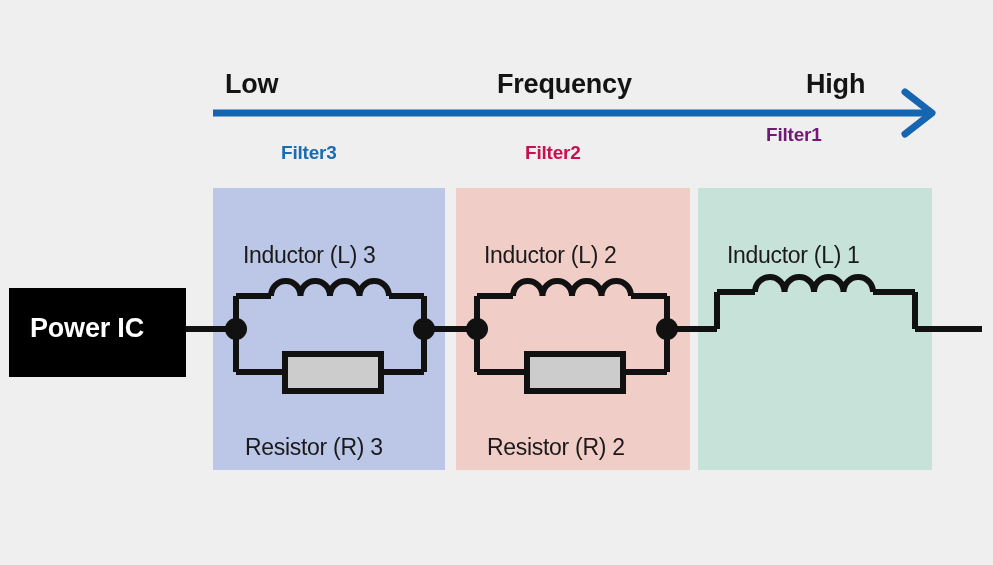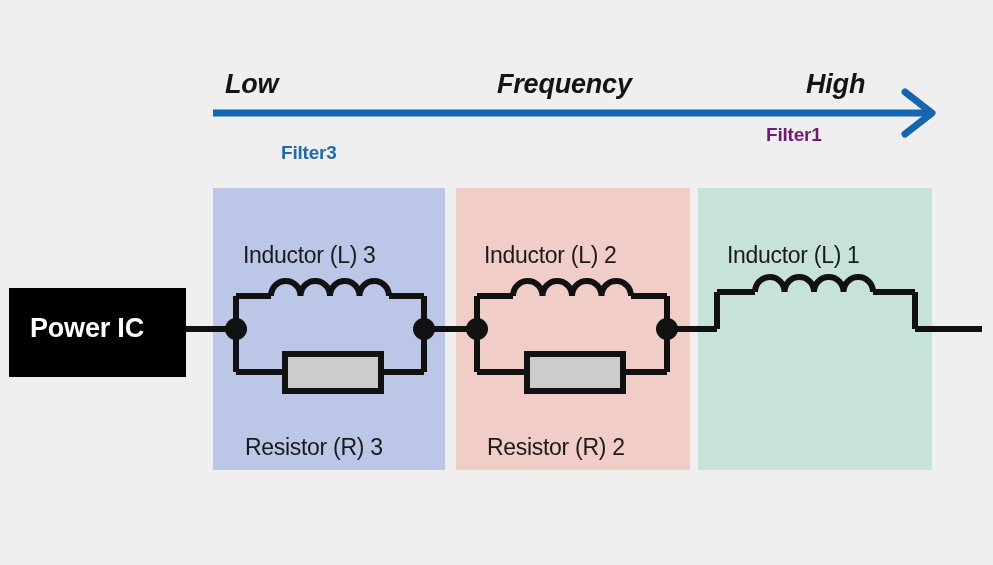--- a/index.html
+++ b/index.html
@@ -14,21 +14,20 @@
   #stage svg{position:absolute;left:0;top:0;}
 
   
   .axis-label{
     position:absolute;
     font-size:27px;
     font-weight:bold;
     color:#141414;
     white-space:nowrap;
     letter-spacing:-0.2px;
-    font-style:italic;
   }
   #axis-low{left:225px;top:69px;}
   #axis-freq{left:497px;top:69px;}
   #axis-high{left:806px;top:69px;}
 
   
   .filter-label{
     position:absolute;
     font-size:19px;
     font-weight:bold;
@@ -132,20 +131,21 @@
     <circle cx="424" cy="329" r="11" fill="#111111"></circle>
     <circle cx="477" cy="329" r="11" fill="#111111"></circle>
     <circle cx="667" cy="329" r="11" fill="#111111"></circle>
   </svg>
 
   <div class="axis-label" id="axis-low">Low</div>
   <div class="axis-label" id="axis-freq">Frequency</div>
   <div class="axis-label" id="axis-high">High</div>
 
   <div class="filter-label" id="filter3-label">Filter3</div>
+  <div class="filter-label" id="filter2-label">Filter2</div>
   <div class="filter-label" id="filter1-label">Filter1</div>
 
   <div class="comp-label" id="ind3-label">Inductor (L) 3</div>
   <div class="comp-label" id="res3-label">Resistor (R) 3</div>
   <div class="comp-label" id="ind2-label">Inductor (L) 2</div>
   <div class="comp-label" id="res2-label">Resistor (R) 2</div>
   <div class="comp-label" id="ind1-label">Inductor (L) 1</div>
 
   <div id="poweric-label">Power IC</div>
 

